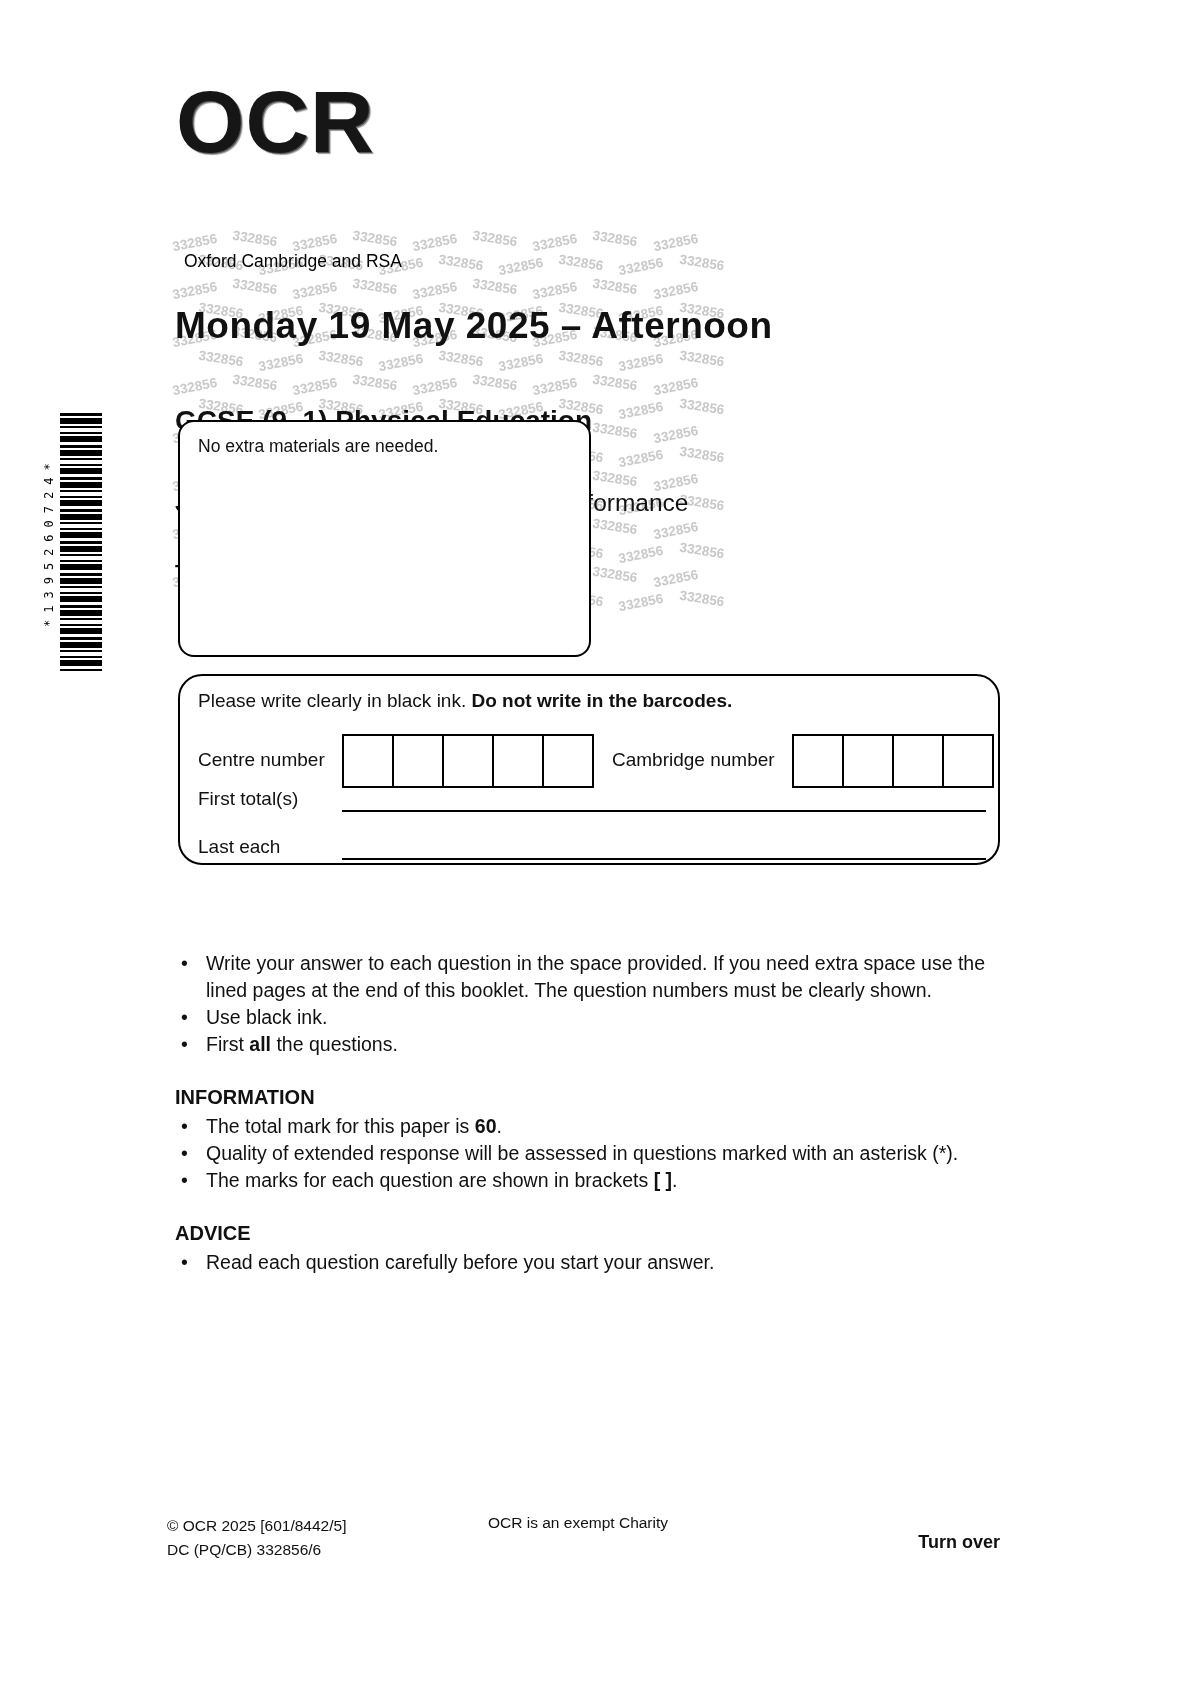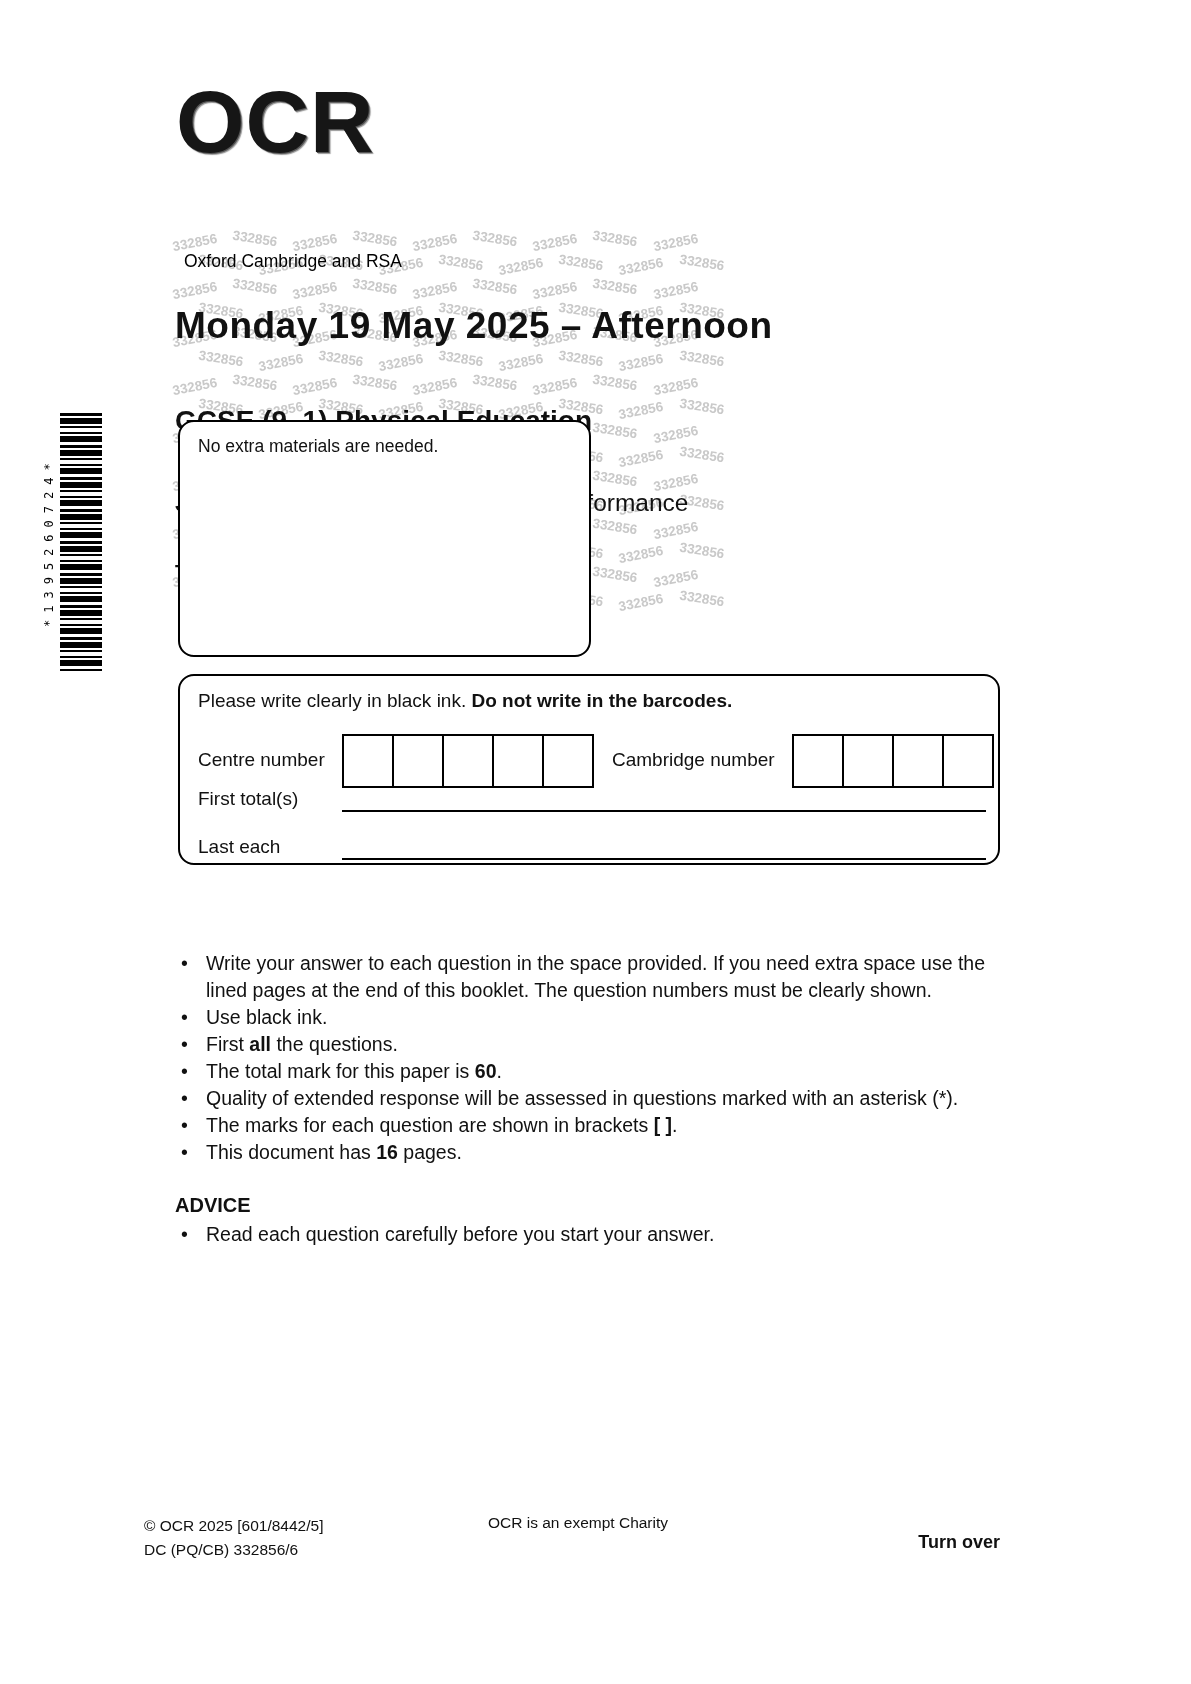--- a/index.html
+++ b/index.html
@@ -61,21 +61,21 @@
       #000 13px 15px,#fff 15px 19px,#000 19px 21px,#fff 21px 23px,
       #000 23px 29px,#fff 29px 32px);
   }
   .hbar-caption{
     font-family:"DejaVu Sans Mono",monospace;font-size:12px;letter-spacing:23px;
     padding-left:10px;line-height:15px;white-space:nowrap;overflow:hidden;
   }
   
   .candidate-box{
     position:absolute;left:178px;top:674px;width:822px;height:191px;
-    background:#fff;border:2.5px solid #000;border-radius:16px;z-index:2;
+    background:#fff;border:2.5px solid #000;border-radius:24px;z-index:2;
     box-sizing:border-box;font-size:19px;
   }
   .cand-intro{position:absolute;left:18px;top:14px;}
   .cand-intro b{font-weight:bold;}
   .num-row{position:absolute;left:18px;top:58px;width:786px;height:54px;}
   .num-label-centre{position:absolute;left:0;top:15px;}
   .num-label-cand{position:absolute;left:414px;top:15px;}
   .cellgroup{position:absolute;top:0;display:flex;}
   .cellgroup-centre{left:144px;}
   .cellgroup-cand{left:594px;}
@@ -89,21 +89,21 @@
   .line-first{top:134px;}
   .line-last{top:182px;}
   
   .sections{position:absolute;left:175px;top:950px;width:832px;z-index:1;font-size:19.5px;line-height:27px;}
   .sec-heading{font-weight:bold;font-size:20px;margin:26px 0 2px 0;}
   .sec-heading:first-child{margin-top:0;}
   ul.bullets{list-style:none;margin:0;padding:0;}
   ul.bullets li{position:relative;padding-left:31px;}
   ul.bullets li::before{content:"•";position:absolute;left:6px;}
   
-  .footer-left{position:absolute;left:144px;top:1514px;font-size:15.5px;line-height:24px;}
+  .footer-left{position:absolute;left:167px;top:1514px;font-size:15.5px;line-height:24px;}
   .footer-center{position:absolute;left:488px;top:1514px;font-size:15.5px;}
   .footer-turnover{position:absolute;right:191px;top:1532px;font-size:18px;font-weight:bold;}
 </style>
 </head>
 <body>
 
 <div class="page">
 
   <div class="watermark" id="watermark">
       <div class="wm-row" style="margin-left: 0px;"><span style="color: rgb(201, 201, 201); transform: rotate(-11deg) translateY(2px);">332856</span><span style="color: rgb(201, 201, 201); transform: rotate(9deg) translateY(-2px);">332856</span><span style="color: rgb(201, 201, 201); transform: rotate(-11deg) translateY(2px);">332856</span><span style="color: rgb(201, 201, 201); transform: rotate(9deg) translateY(-2px);">332856</span><span style="color: rgb(201, 201, 201); transform: rotate(-11deg) translateY(2px);">332856</span><span style="color: rgb(201, 201, 201); transform: rotate(9deg) translateY(-2px);">332856</span><span style="color: rgb(201, 201, 201); transform: rotate(-11deg) translateY(2px);">332856</span><span style="color: rgb(201, 201, 201); transform: rotate(9deg) translateY(-2px);">332856</span><span style="color: rgb(201, 201, 201); transform: rotate(-11deg) translateY(2px);">332856</span></div>
@@ -170,25 +170,25 @@
     <span class="name-label-last">Last each</span>
     <div class="name-line line-last"></div>
   </div>
 
   <div class="sections" id="sections">
       <ul class="bullets">
         <li><span>Write your answer to each question in the space provided. If you need extra space use the lined pages at the end of this booklet. The question numbers must be clearly shown.</span></li>
         <li><span>Use black ink.</span></li>
         <li><span>First </span><b>all</b><span> the questions.</span></li>
       </ul>
+      <div class="sec-heading">INFORMATION</div>
       <ul class="bullets">
         <li><span>The total mark for this paper is </span><b>60</b><span>.</span></li>
         <li><span>Quality of extended response will be assessed in questions marked with an asterisk (*).</span></li>
         <li><span>The marks for each question are shown in brackets </span><b>[  ]</b><span>.</span></li>
-        <li><span>This document has </span><b>16</b><span> pages.</span></li>
       </ul>
       <div class="sec-heading">ADVICE</div>
       <ul class="bullets">
         <li><span>Read each question carefully before you start your answer.</span></li>
       </ul>
     </div>
 
   <div class="footer-left">
     <div>© OCR 2025  [601/8442/5]</div>
     <div>DC (PQ/CB) 332856/6</div>

